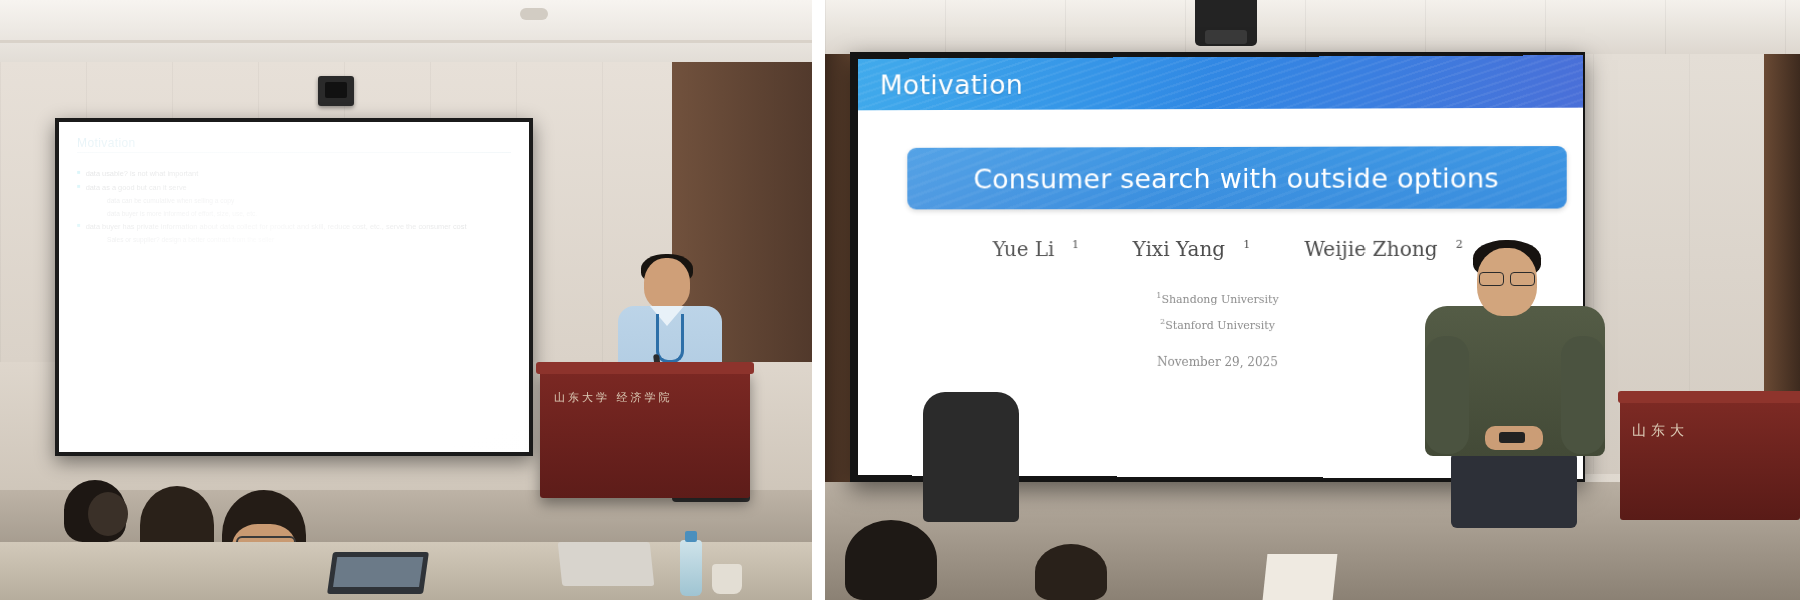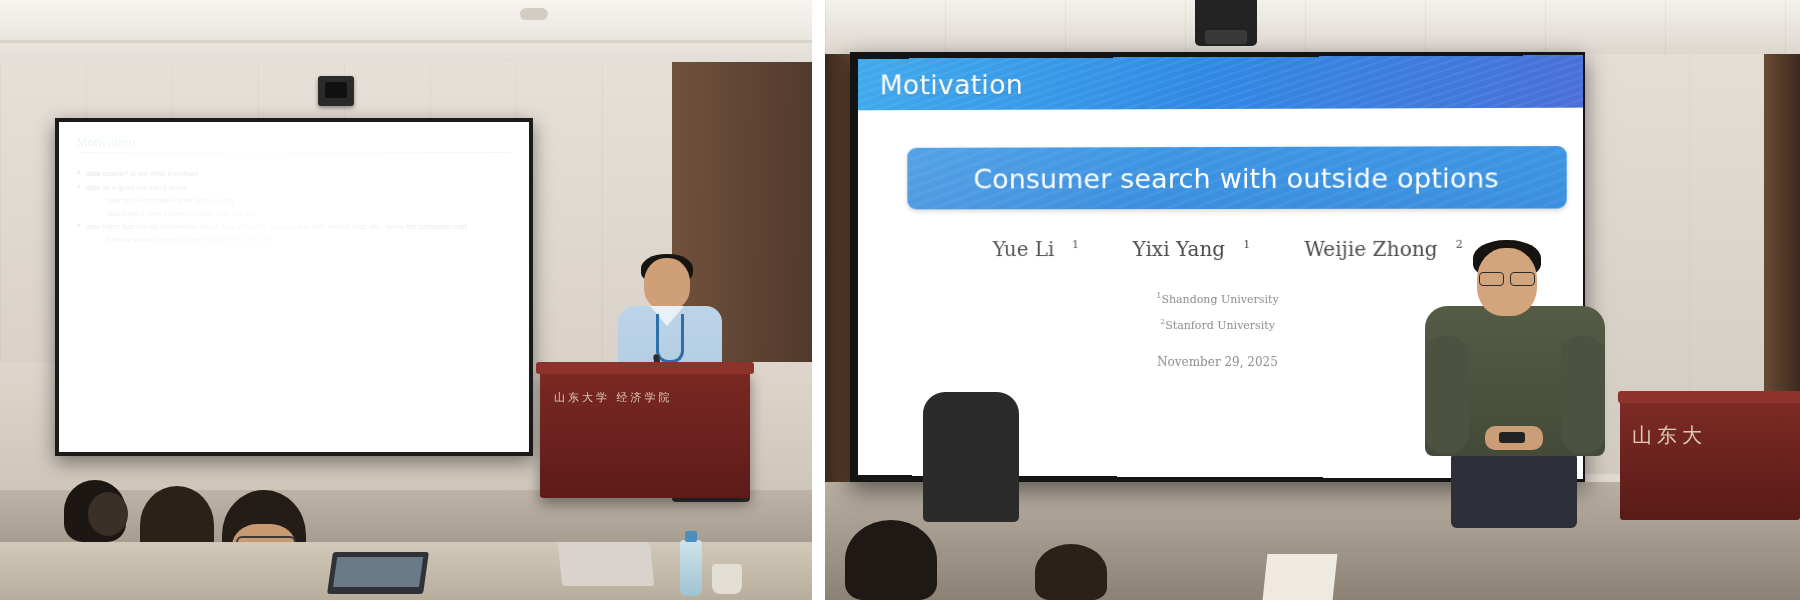--- a/index.html
+++ b/index.html
@@ -138,21 +138,21 @@
   .R-body2{position:absolute;left:0;top:66px;width:180px;height:150px;
       background:linear-gradient(#545c46,#434a37);border-radius:22px 22px 8px 8px;}
   .R-armL{position:absolute;left:0;top:96px;width:44px;height:118px;background:#4b5340;border-radius:20px;}
   .R-armR{position:absolute;right:0;top:96px;width:44px;height:118px;background:#4b5340;border-radius:20px;}
   .R-hands{position:absolute;left:60px;top:186px;width:58px;height:24px;background:#cb9d76;border-radius:10px;}
   .R-clicker{position:absolute;left:74px;top:192px;width:26px;height:11px;background:#222;border-radius:3px;}
   .R-legs{position:absolute;left:26px;top:212px;width:126px;height:76px;background:#2d3038;border-radius:6px;}
   .R-podium{position:absolute;right:0;top:400px;width:180px;height:120px;
       background:linear-gradient(#7d2a24,#591b17);border-radius:3px;}
   .R-podium-top{position:absolute;right:-2px;top:-9px;width:184px;height:12px;background:#8e342c;border-radius:3px;}
-  .R-podium-txt{position:absolute;left:12px;top:22px;color:#e7ddc6;font-size:20px;letter-spacing:5px;
+  .R-podium-txt{position:absolute;left:12px;top:22px;color:#e7ddc6;font-size:14px;letter-spacing:5px;
       font-family:"DejaVu Sans",sans-serif;filter:blur(.4px);opacity:.9;}
   .R-chair{position:absolute;left:98px;top:392px;width:96px;height:130px;background:#2b2b2b;border-radius:22px 22px 5px 5px;}
   .R-aud1{position:absolute;left:20px;bottom:0;width:92px;height:80px;background:#1e1915;border-radius:50% 50% 20% 20%;}
   .R-aud2{position:absolute;left:210px;bottom:0;width:72px;height:56px;background:#29211a;border-radius:50% 50% 22% 22%;}
   .R-paper{position:absolute;left:440px;bottom:0;width:70px;height:46px;background:#efeae1;transform:skewX(-6deg);}
 </style>
 </head>
 <body>
 
 <div class="stage">

